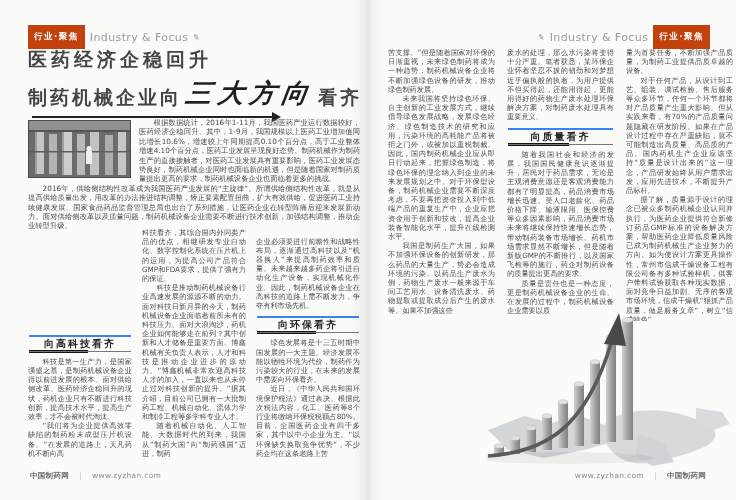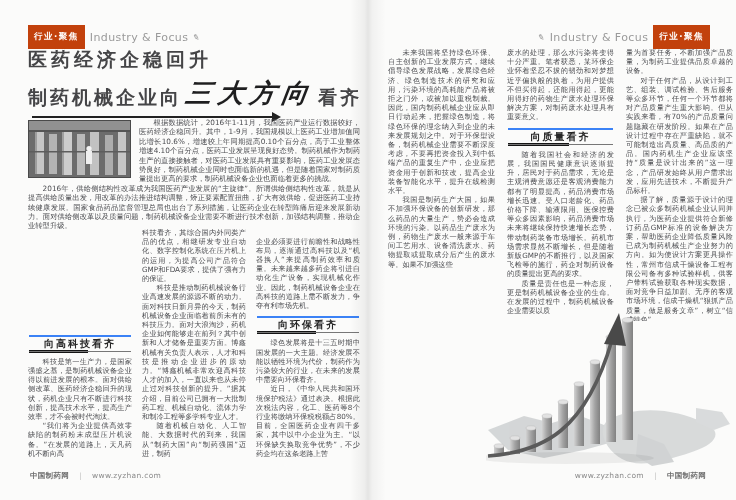--- a/index.html
+++ b/index.html
@@ -150,20 +150,21 @@
   <div class="page page-right">
 
     <div class="kicker kicker-right">
       <span class="pen-icon">✎</span>
       <span class="kicker-en">Industry &amp; Focus</span>
       <span class="badge">行业·聚焦</span>
     </div>
 
     <div class="cols cols-right">
       <div class="col">
+        <p>苦支撑。”但是随着国家对环保的日渐重视，未来绿色制药将成为一种趋势，制药机械设备企业将不断加强绿色设备的研发，推动绿色制药发展。</p>
         <p class="ind">未来我国将坚持绿色环保、自主创新的工业发展方式，继续倡导绿色发展战略，发展绿色经济、绿色制造技术的研究和应用，污染环境的高耗能产品将被拒之门外，或被加以重税制裁。因此，国内制药机械企业应从即日行动起来，把握绿色制造，将绿色环保的理念纳入到企业的未来发展规划之中。对于环保型设备，制药机械企业需要不断深度考虑，不要再把资金投入到中低端产品的重复生产中，企业应把资金用于创新和技改，提高企业装备智能化水平，提升在线检测水平。</p>
         <p class="ind">我国是制药生产大国，如果不加强环保设备的创新研发，那么药品的大量生产，势必会造成环境的污染。以药品生产废水为例，药物生产废水一般来源于车间工艺用水、设备清洗废水、药物提取或提取成分后产生的废水等。如果不加强这些</p>
       </div>
       <div class="col">
         <p>废水的处理，那么水污染将变得十分严重。笔者获悉，某环保企业怀着坚忍不拔的韧劲和对梦想近乎偏执般的执着，为用户提供不但买得起，还能用得起，更能用得好的药物生产废水处理环保解决方案，对制药废水处理具有重要意义。</p>
         <div class="sec-h sec-mid">向质量看齐</div>
         <p class="ind">随着我国社会和经济的发展，我国国民健康意识逐渐提升，居民对于药品需求，无论是主观消费意愿还是客观消费能力都有了明显提高，药品消费市场增长迅速。受人口老龄化、药品价格下降、输液限用、医保控费等众多因素影响，药品消费市场未来将继续保持快速增长态势，带动制药装备市场增长。药机市场需求显然不断增长，但是随着新版GMP的不断推行，以及国家飞检等的施行，药企对制药设备的质量提出更高的要求。</p>
         <p class="ind">质量是责任也是一种态度，更是制药机械设备企业的生命。在发展的过程中，制药机械设备企业需要以质</p>
       </div>
       <div class="col">

